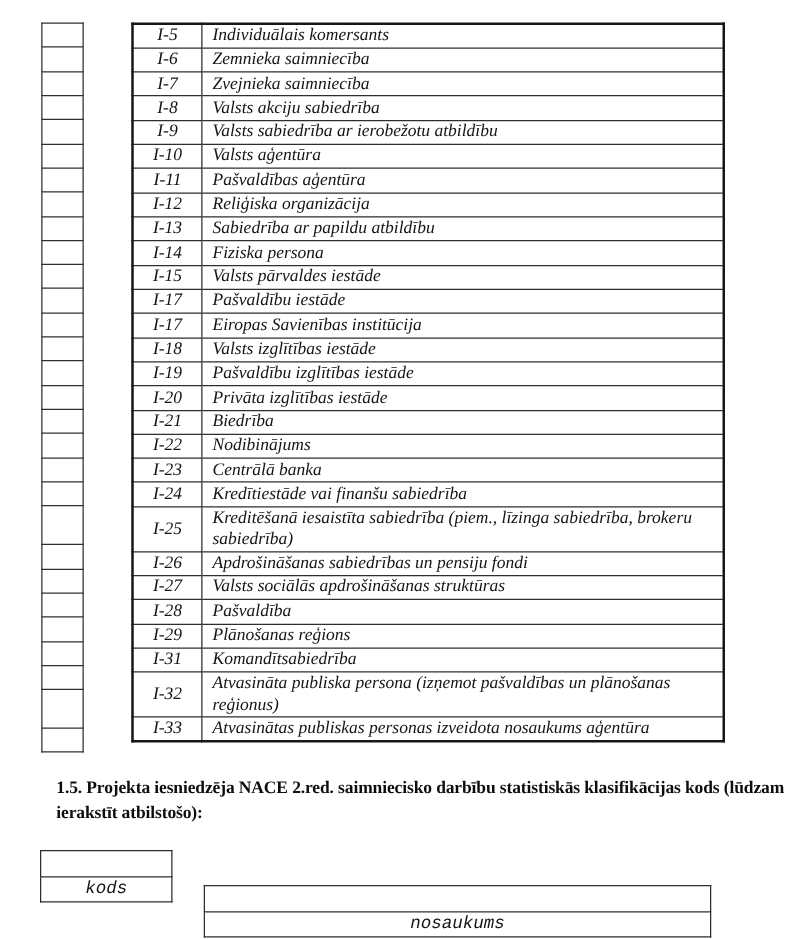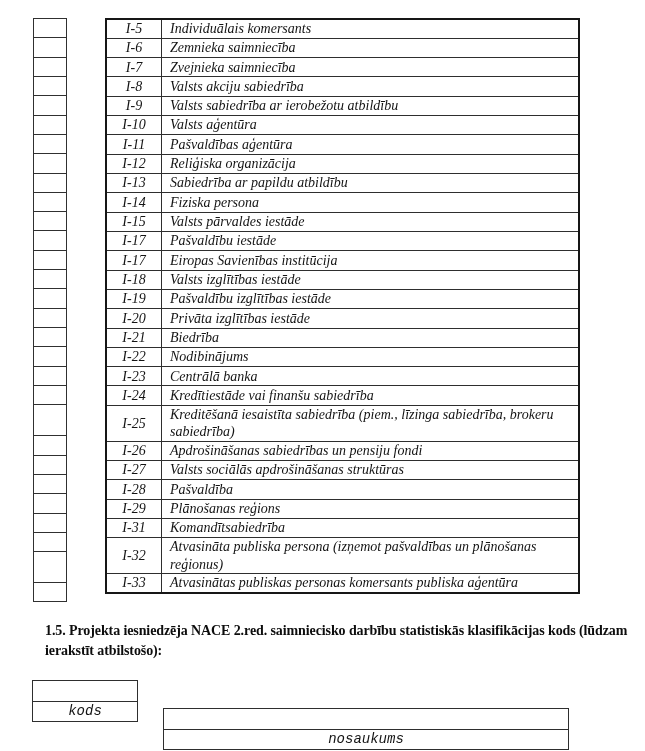--- a/index.html
+++ b/index.html
@@ -264,21 +264,21 @@
         <tr class="single">
           <td class="code">I-31</td>
           <td class="label"><span>Komandītsabiedrība</span></td>
         </tr>
         <tr class="double">
           <td class="code">I-32</td>
           <td class="label"><span style="display: inline-block; max-width: 385px; vertical-align: middle;">Atvasināta publiska persona (izņemot pašvaldības un plānošanas reģionus)</span></td>
         </tr>
         <tr class="single">
           <td class="code">I-33</td>
-          <td class="label"><span>Atvasinātas publiskas personas komersants publiska aģentūra</span></td>
+          <td class="label"><span>Atvasinātas publiskas personas izveidota nosaukums aģentūra</span></td>
         </tr>
       </tbody>
   </table>
 
   <div id="section-heading">1.5. Projekta iesniedzēja NACE 2.red. saimniecisko darbību statistiskās klasifikācijas kods (lūdzam ierakstīt atbilstošo):</div>
 
   <table id="nace-code-box" class="mini-box">
     <tbody>
       <tr>
         <td></td>

